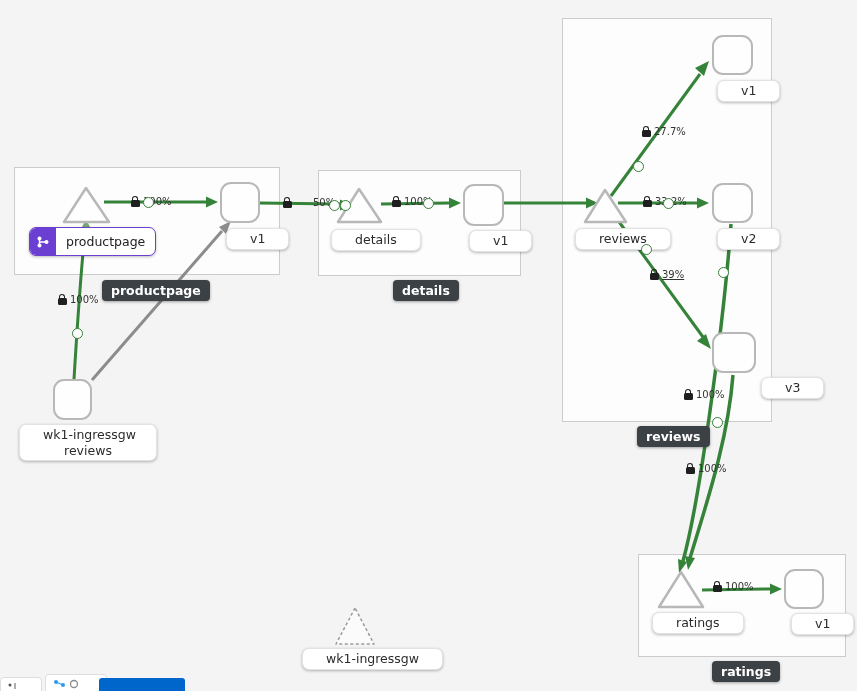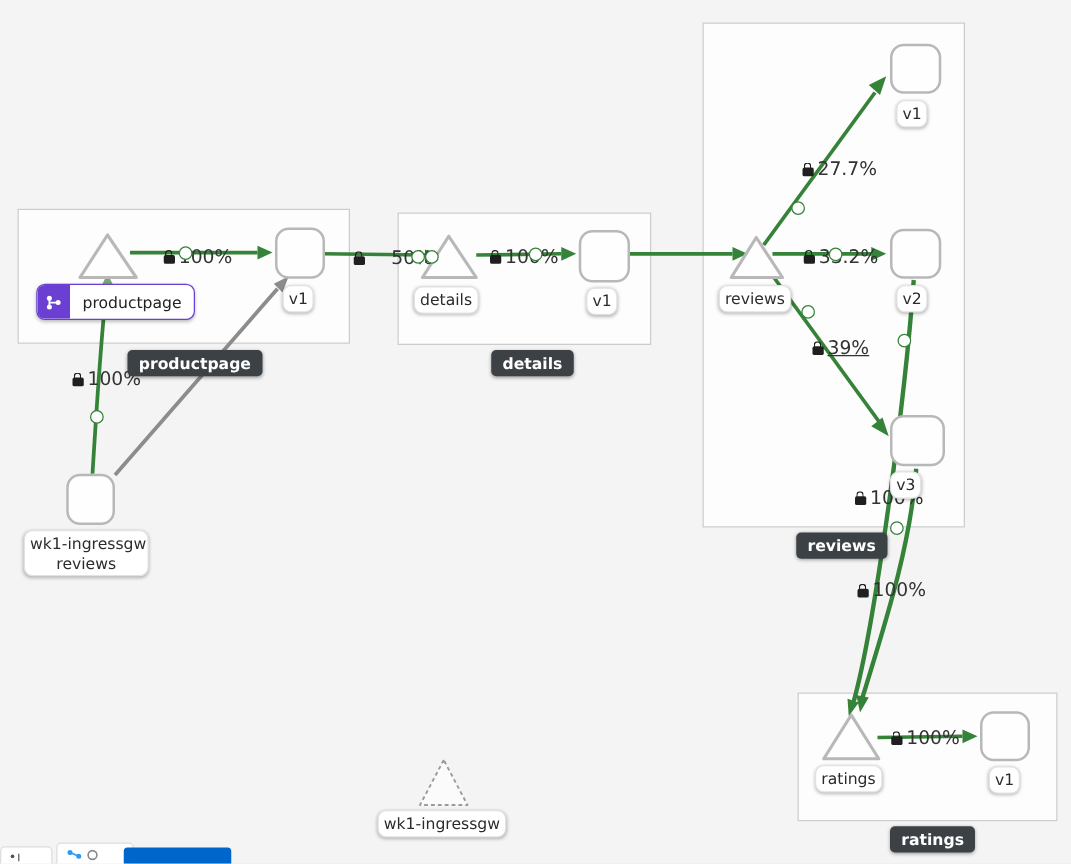--- a/index.html
+++ b/index.html
@@ -1,26 +1,26 @@
 <!DOCTYPE html>
 <html><head>
 <meta charset="utf-8">
 <style>
   html,body{margin:0;padding:0;background:#e9e9e9;font-family:"DejaVu Sans",sans-serif;}
   .canvas{position:relative;width:857px;height:691px;background:#f4f4f4;overflow:hidden;}
   .group{position:absolute;background:#fdfdfd;border:1px solid #cccccc;z-index:1;}
   svg.edges{position:absolute;left:0;top:0;z-index:2;}
   .nlabel{position:absolute;z-index:3;background:#ffffff;border:1px solid #e2e2e2;border-radius:7px;
-          padding:2px 4px;font-size:12.5px;color:#2b2b2b;box-shadow:0 1px 3px rgba(0,0,0,.28);
+          padding:2px 23px;font-size:12.5px;color:#2b2b2b;box-shadow:0 1px 3px rgba(0,0,0,.28);
           white-space:nowrap;line-height:1.25;}
   .nlabel.center{text-align:center;}
   .tooltip{position:absolute;z-index:4;background:#3c4146;color:#ffffff;font-weight:bold;
            font-size:12.5px;border-radius:4px;padding:3px 9px;white-space:nowrap;box-shadow:0 1px 3px rgba(0,0,0,.35);}
   .elabel{position:absolute;z-index:3;display:flex;align-items:center;gap:3px;
-          font-size:15px;color:#333333;white-space:nowrap;}
+          font-size:10px;color:#333333;white-space:nowrap;}
   .lock{position:relative;width:9px;height:7px;background:#1f1f1f;border-radius:1.5px;margin-top:4px;flex:0 0 auto;}
   .lock::before{content:"";position:absolute;top:-4px;left:1px;width:4px;height:4px;
                 border:1.5px solid #1f1f1f;border-bottom:none;border-radius:4px 4px 0 0;}
   .ring{position:absolute;z-index:5;width:9px;height:9px;border:1.6px solid #358239;
         border-radius:50%;background:#ffffff;}
   .vs-badge{position:absolute;z-index:4;display:flex;align-items:stretch;height:27px;
             border:1.5px solid #6b3fd1;border-radius:7px;background:#ffffff;overflow:hidden;
             box-shadow:0 1px 3px rgba(0,0,0,.25);}
   .vs-icon{width:26px;background:#6b3fd1;display:flex;align-items:center;justify-content:center;}
   .vs-text{display:flex;align-items:center;padding:0 10px;font-size:12.5px;color:#222222;}
@@ -155,21 +155,21 @@
     </span>
     <span class="vs-text">productpage</span>
   </div>
 
   <div class="nlabel" style="left:226px;top:228px;">v1</div>
   <div class="nlabel" style="left:331px;top:229px;">details</div>
   <div class="nlabel" style="left:469px;top:230px;">v1</div>
   <div class="nlabel" style="left:575px;top:228px;">reviews</div>
   <div class="nlabel" style="left:717px;top:80px;">v1</div>
   <div class="nlabel" style="left:717px;top:228px;">v2</div>
-  <div class="nlabel" style="left:712px;top:377px;text-align:right;">v3</div>
+  <div class="nlabel" style="left:761px;top:377px;text-align:right;">v3</div>
   <div class="nlabel" style="left:652px;top:612px;">ratings</div>
   <div class="nlabel" style="left:791px;top:613px;">v1</div>
   <div class="nlabel center" style="left:19px;top:424px;width:90px;">
     <div>wk1-ingressgw</div>
     <div>reviews</div>
   </div>
   <div class="nlabel" style="left:302px;top:648px;">wk1-ingressgw</div>
 
   <div class="tooltip" style="left:102px;top:280px;">productpage</div>
   <div class="tooltip" style="left:393px;top:280px;">details</div>

